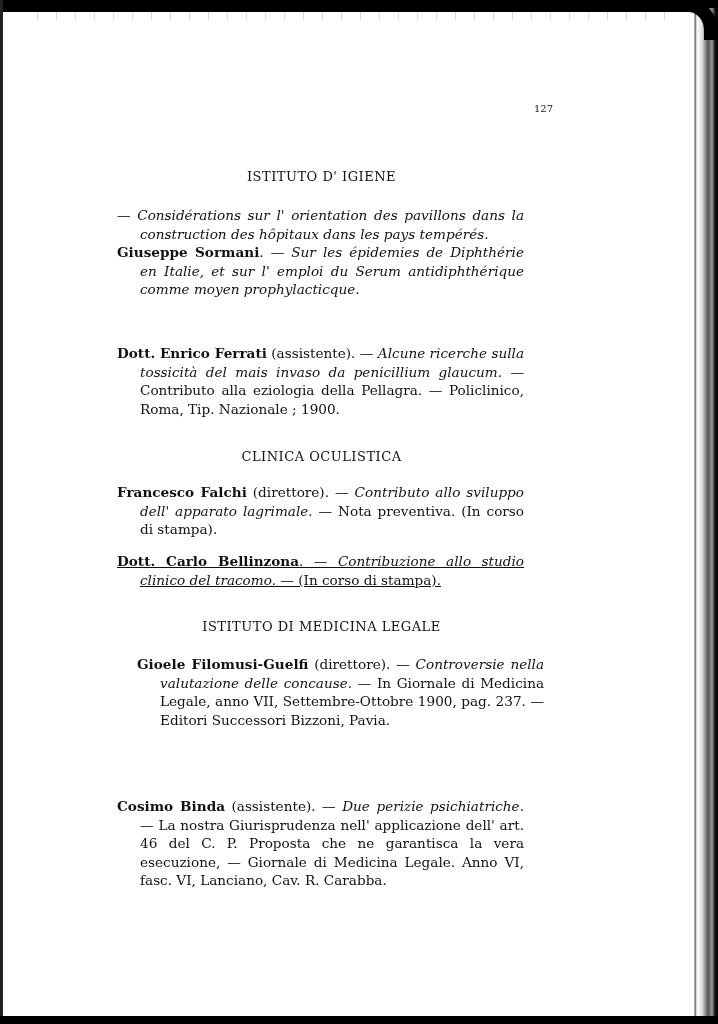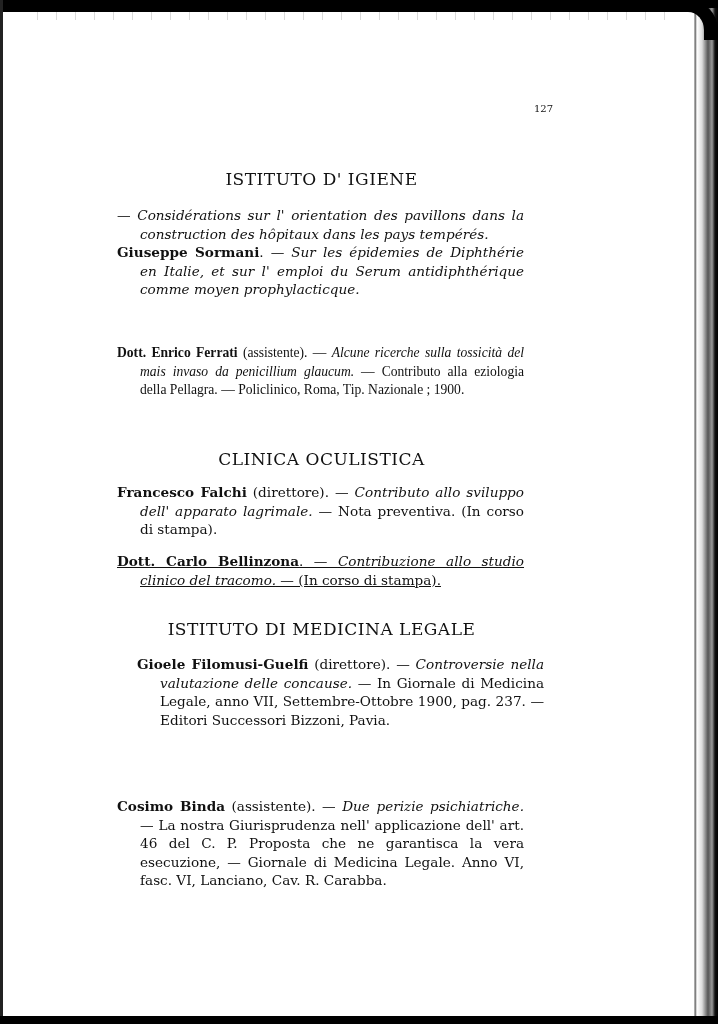--- a/index.html
+++ b/index.html
@@ -16,21 +16,21 @@
       background: linear-gradient(90deg, #fff 0px, #fff 6px, #555 7px, #fff 9px, #ddd 14px, #555 20px, #999 24px, #111 27px, #000 30px); }
     .corner-curl { position:absolute; right:0; top:0; width:40px; height:40px;
       border-top-right-radius:30px; border-top:12px solid #000; border-right:14px solid #000; box-sizing:border-box; }
     .speckle { position:absolute; left:30px; top:12px; width:640px; height:8px;
       background: repeating-linear-gradient(90deg, transparent 0 7px, rgba(0,0,0,0.15) 7px 8px, transparent 8px 19px); }
 
     .page-number { position:absolute; left:498px; top:103px; font-size:10px;margin-left:36px; }
 
     .section-heading {
       position:absolute; left:117px; width:409px; text-align:center;
-      font-size:17px; letter-spacing:0.5px;
+      font-size:13px; letter-spacing:0.5px;
     }
 
     .entry { position:absolute; left:117px; width:407px; font-size:13.6px; line-height:18.5px; }
     .entry p { margin:0; padding-left:23px; text-indent:-23px; text-align:justify; }
     .entry b { font-weight:bold; }
     .entry i { font-style:italic; }
   </style>
 </head>
 <body>
 
@@ -43,21 +43,21 @@
 
 <div class="page-number">127</div>
 
 <div class="section-heading" style="top:169px;">ISTITUTO D' IGIENE</div>
 
 <div class="entry" style="top:206px;">
   <p><span>— </span><i>Considérations sur l' orientation des pavillons dans la construction des hôpitaux dans les pays tempérés.</i></p>
   <p><b>Giuseppe Sormani</b><span>. — </span><i>Sur les épidemies de Diphthérie en Italie, et sur l' emploi du Serum antidiphthérique comme moyen prophylacticque.</i></p>
 </div>
 
-<div class="entry" style="top:344px;font-family:Liberation Serif, serif;">
+<div class="entry" style="top:344px;">
   <p><b>Dott. Enrico Ferrati</b><span> (assistente). — </span><i>Alcune ricerche sulla tossicità del mais invaso da penicillium glaucum.</i><span> — Contributo alla eziologia della Pellagra. — Policlinico, Roma, Tip. Nazionale ; 1900.</span></p>
 </div>
 
 <div class="section-heading" style="top:449px;">CLINICA OCULISTICA</div>
 
 <div class="entry" style="top:483px;">
   <p><b>Francesco Falchi</b><span> (direttore). — </span><i>Contributo allo sviluppo dell' apparato lagrimale.</i><span> — Nota preventiva. (In corso di stampa).</span></p>
 </div>
 
 <div class="entry" style="top:552px;text-decoration:underline;">

